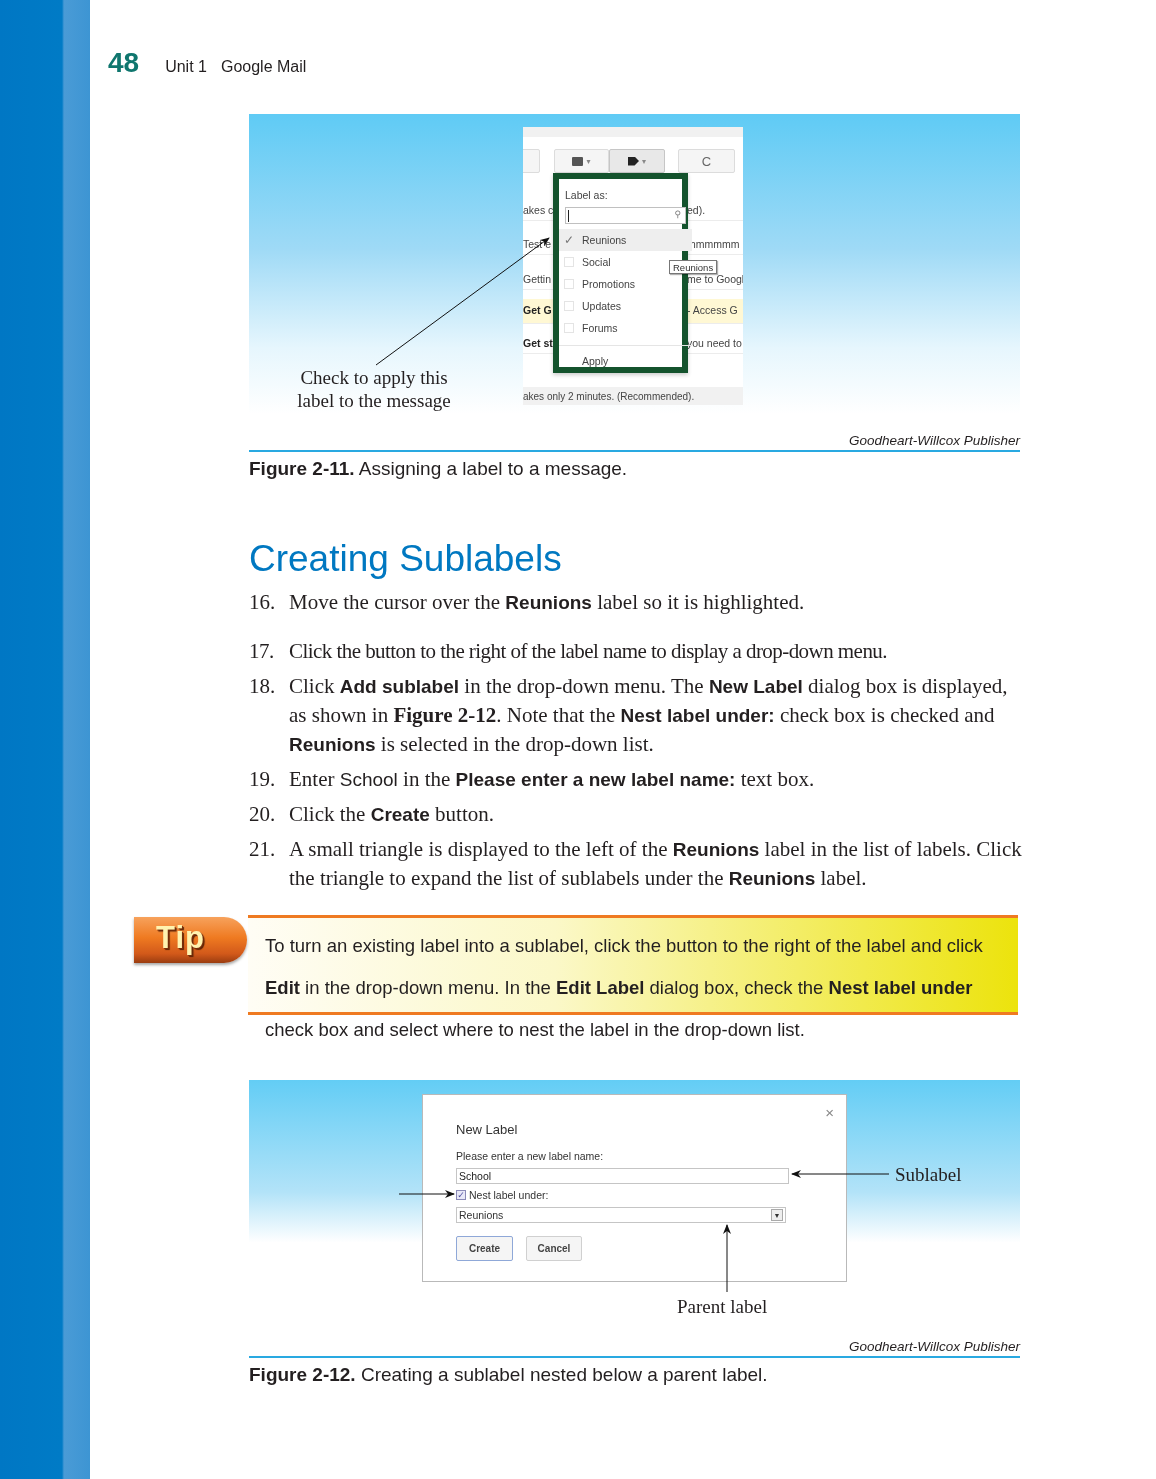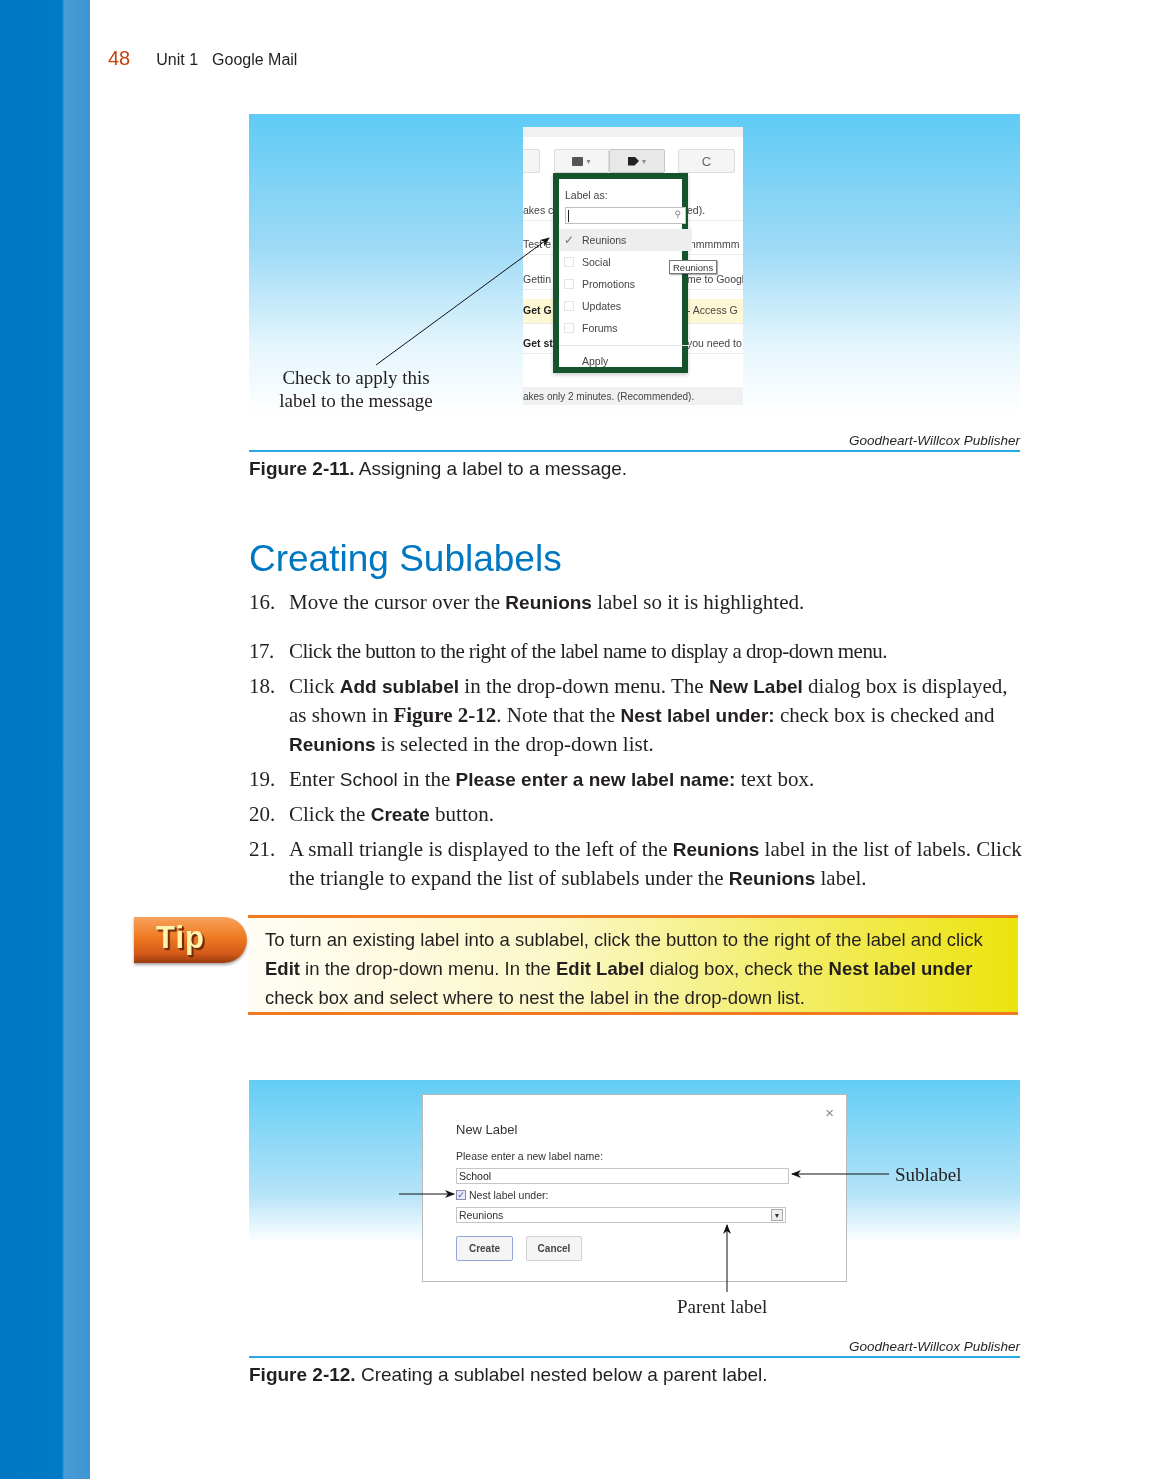--- a/index.html
+++ b/index.html
@@ -3,21 +3,21 @@
 <meta charset="utf-8">
 <style>
   * { box-sizing: border-box; margin: 0; padding: 0; }
   html, body { width: 1156px; height: 1479px; background: #ffffff; overflow: hidden; }
   body { position: relative; font-family: "Liberation Sans", sans-serif; color: #231f20; }
 
   .side-bar { position: absolute; left: 0; top: 0; width: 90px; height: 1479px;
     background: linear-gradient(to right, #0077c4 0px, #007bc6 62px, #4a9bd6 64px, #3d95d3 90px); }
 
   .running-head { position: absolute; left: 108px; top: 47px; height: 28px; display: flex; align-items: baseline; }
-  .page-num { font-family: "Liberation Sans", sans-serif; font-weight: normal; font-size: 20px; color: #c2410c; }
+  .page-num { font-family: "Liberation Sans", sans-serif; font-weight: bold; font-size: 28px; color: #0f766e; }
   .unit { font-size: 16px; margin-left: 26px; color: #231f20; }
   .unit-title { font-size: 16px; margin-left: 14px; color: #231f20; }
 
   
   .fig-panel { position: absolute; left: 249px; width: 771px;
     background: linear-gradient(to bottom, #5ecbf5 0%, #a7def7 55%, #ffffff 100%); }
   #fig1 { top: 114px; height: 300px; background: linear-gradient(to bottom, #5fcbf5 0%, #9fdaf6 45%, #e6f6fd 78%, #ffffff 100%); }
   #fig2 { top: 1080px; height: 250px; background: linear-gradient(to bottom, #63cdf5 0%, #b3e3f8 45%, #ffffff 65%, #ffffff 100%); }
 
   .credit { position: absolute; left: 249px; width: 771px; text-align: right; font-size: 13.5px; font-style: italic; color: #231f20; }
@@ -62,21 +62,21 @@
   .step .bs { font-family: "Liberation Serif", serif; font-weight: bold; }
 
   
   .tip-badge { position: absolute; left: 134px; top: 917px; width: 113px; height: 46px; border-radius: 0 23px 23px 0;
     background: linear-gradient(to bottom, #f7a25c 0%, #ef7a21 45%, #d2591a 80%, #9a3c10 100%); box-shadow: 0 2px 3px rgba(0,0,0,0.35); }
   .tip-badge span { position: absolute; left: 22px; top: 3px; font-family: "Liberation Sans", sans-serif; font-weight: bold; font-size: 31px; color: #fff3b0;
     text-shadow: 1px 1px 0 #7a2f0a, 2px 2px 1px #5a2207; letter-spacing: 1px; text-align: center; }
   .tip-box { position: absolute; left: 248px; top: 915px; width: 770px; height: 100px;
     background: linear-gradient(to right, #fffdf5 0%, #fbf8c8 40%, #f1ea4b 80%, #ece30c 100%);
     border-top: 3px solid #ef7a21; border-bottom: 3px solid #ef7a21; }
-  .tip-text { position: absolute; left: 17px; top: 7px; width: 740px; font-family: "Liberation Sans", sans-serif; font-size: 18.5px; line-height: 29px; color: #231f20; }
+  .tip-text { position: absolute; left: 17px; top: 7px; width: 740px; font-family: "Liberation Sans", sans-serif; font-size: 18.5px; line-height: 42px; color: #231f20; }
   .tip-text b { font-weight: bold; }
 
   
   .dialog { position: absolute; left: 173px; top: 14px; width: 425px; height: 188px; background: #fff; border: 1px solid #b9b9b9; font-size: 11px; color: #222; }
   .dialog .close { position: absolute; right: 12px; top: 9px; font-size: 15px; color: #888; }
   .dialog .title { position: absolute; left: 33px; top: 27px; font-size: 13px; color: #333; }
   .dialog .prompt { position: absolute; left: 33px; top: 55px; font-size: 10.5px; color: #333; }
   .dialog .name-input { position: absolute; left: 33px; top: 73px; width: 333px; height: 16px; border: 1px solid #c5c5c5; font-size: 10.5px; line-height: 14px; padding-left: 2px; color: #222; }
   .dialog .nest-cb { position: absolute; left: 33px; top: 95px; width: 10px; height: 10px; border: 1px solid #8a8ab8; background: #e8e8f8; font-size: 9px; line-height: 8px; color: #5050a0; text-align: center; }
   .dialog .nest-label { position: absolute; left: 46px; top: 94px; font-size: 10.5px; color: #333; }
@@ -161,21 +161,21 @@
       <div class="item" style="top:138px;">
         <span class="cb"></span>
         <span>Forums</span>
       </div>
       <div class="sep"></div>
       <div class="apply">Apply</div>
     </div>
     <div class="tooltip">Reunions</div>
   </div>
 
-  <div class="callout" style="left:12px;top:252px;width:190px;">
+  <div class="callout" style="left:30px;top:252px;width:190px;">
     <div>Check to apply this</div>
     <div>label to the message</div>
   </div>
 
   <svg class="lines" width="771" height="300">
     <defs>
       <marker id="ah" markerWidth="10" markerHeight="8" refX="9" refY="4" orient="auto">
         <path d="M0,0 L10,4 L0,8 L3,4 Z" fill="#111"></path>
       </marker>
     </defs>

